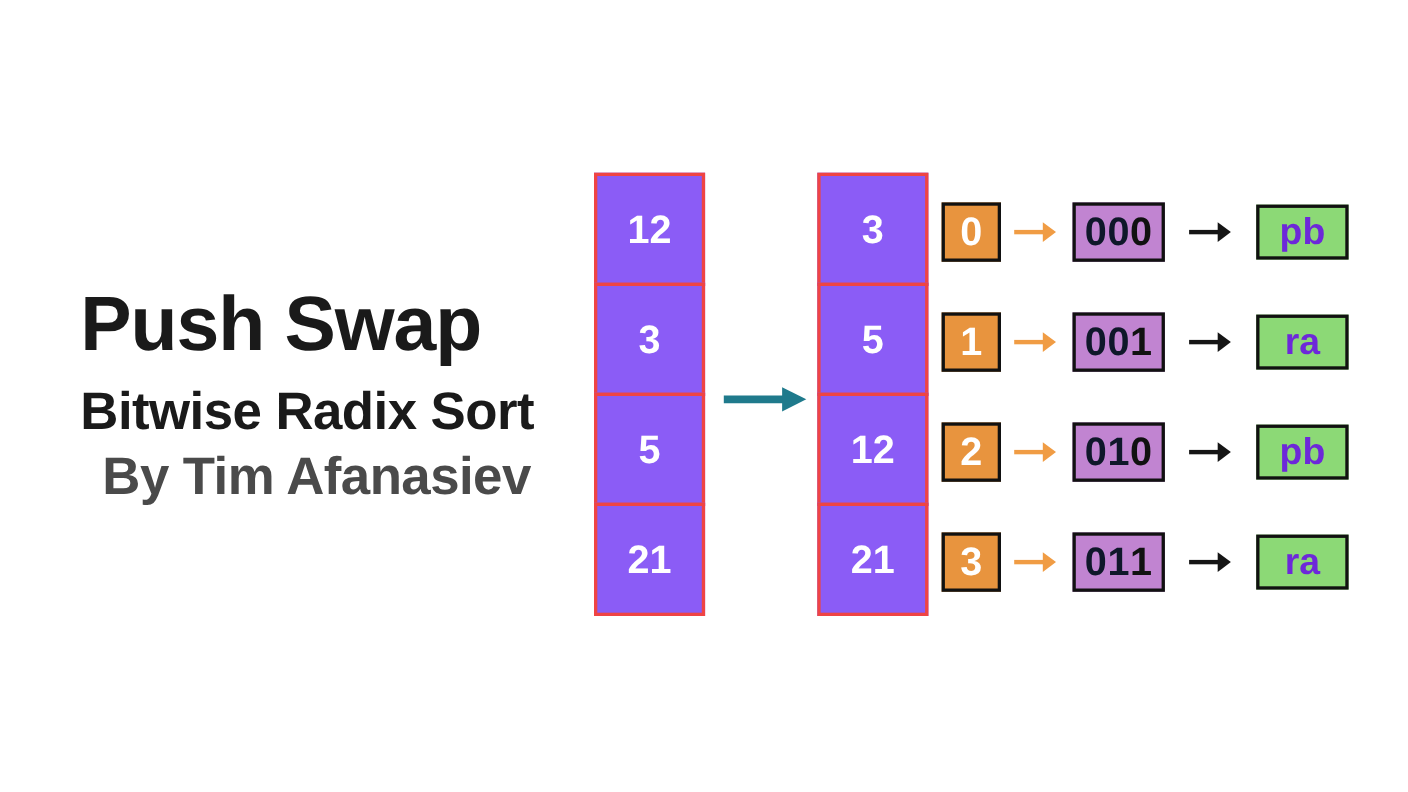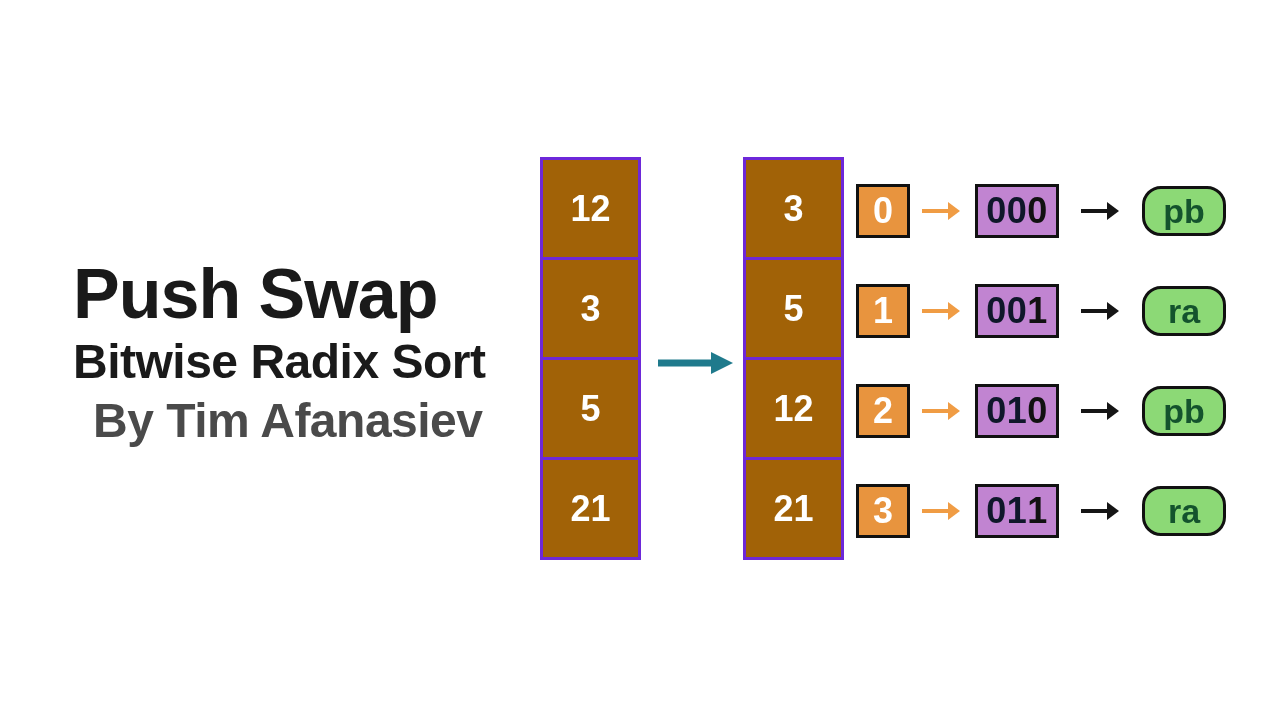--- a/index.html
+++ b/index.html
@@ -12,36 +12,36 @@
   }
 
   
   .title-block { position: absolute; left: 73px; top: 256px; }
   .title {
     font-size: 70px; font-weight: 700; color: #1A1A1A;
     line-height: 76px; letter-spacing: -1px; white-space: nowrap;
   }
   .subtitle {
     font-size: 48px; font-weight: 700; color: #1A1A1A;
-    line-height: 60px; letter-spacing: -0.5px; white-space: nowrap;
+    line-height: 60px; letter-spacing: -0.5px; white-space: nowrap; margin-top: 13px;
   }
   .author {
     font-size: 48px; font-weight: 700; color: #4A4A4A;
     line-height: 57px; letter-spacing: -0.5px; white-space: nowrap; margin-left: 20px;
   }
 
   
   .stack { position: absolute; top: 157px; width: 101px; }
   .stack-before { left: 540px; }
   .stack-after  { left: 743px; }
   .stack-cell {
     box-sizing: border-box;
     width: 101px; height: 103px;
-    background: #a16207;
-    border: 3px solid #6d28d9;
+    background: #8b5cf6;
+    border: 3px solid #ef4444;
     display: flex; align-items: center; justify-content: center;
     color: #ffffff; font-size: 36px; font-weight: 700;
   }
   .stack-cell + .stack-cell { margin-top: -3px; }
 
   
   .transform-arrow { position: absolute; left: 656px; top: 348px; }
 
   
   .map-row {
@@ -57,21 +57,21 @@
     box-sizing: border-box;
     border: 3px solid #111111;
     display: flex; align-items: center; justify-content: center;
     font-weight: 700; font-size: 36px;
     flex: 0 0 auto;
   }
   .box.orange { width: 54px; height: 54px; background: #E8943E; color: #ffffff; }
   .box.purple { width: 84px; height: 54px; background: #C184D1; margin-left: 15px; letter-spacing: 0.5px; }
   .box.purple .hi { color: #0f172a; }
   .box.purple .lo { color: #111111; }
-  .box.green  { width: 84px; height: 50px; background: #8CD976; color: #14532d; margin-left: 23px; font-size: 34px; border-radius: 19px; }
+  .box.green  { width: 84px; height: 50px; background: #8CD976; color: #6d28d9; margin-left: 23px; font-size: 34px; }
 
   .arrow-sm { position: relative; width: 38px; height: 20px; flex: 0 0 auto; }
   .arrow-sm::before {
     content: ""; position: absolute; left: 0; top: 8px;
     width: 27px; height: 4px; background: var(--ac);
   }
   .arrow-sm::after {
     content: ""; position: absolute; left: 26px; top: 1px;
     border-left: 12px solid var(--ac);
     border-top: 9px solid transparent;

